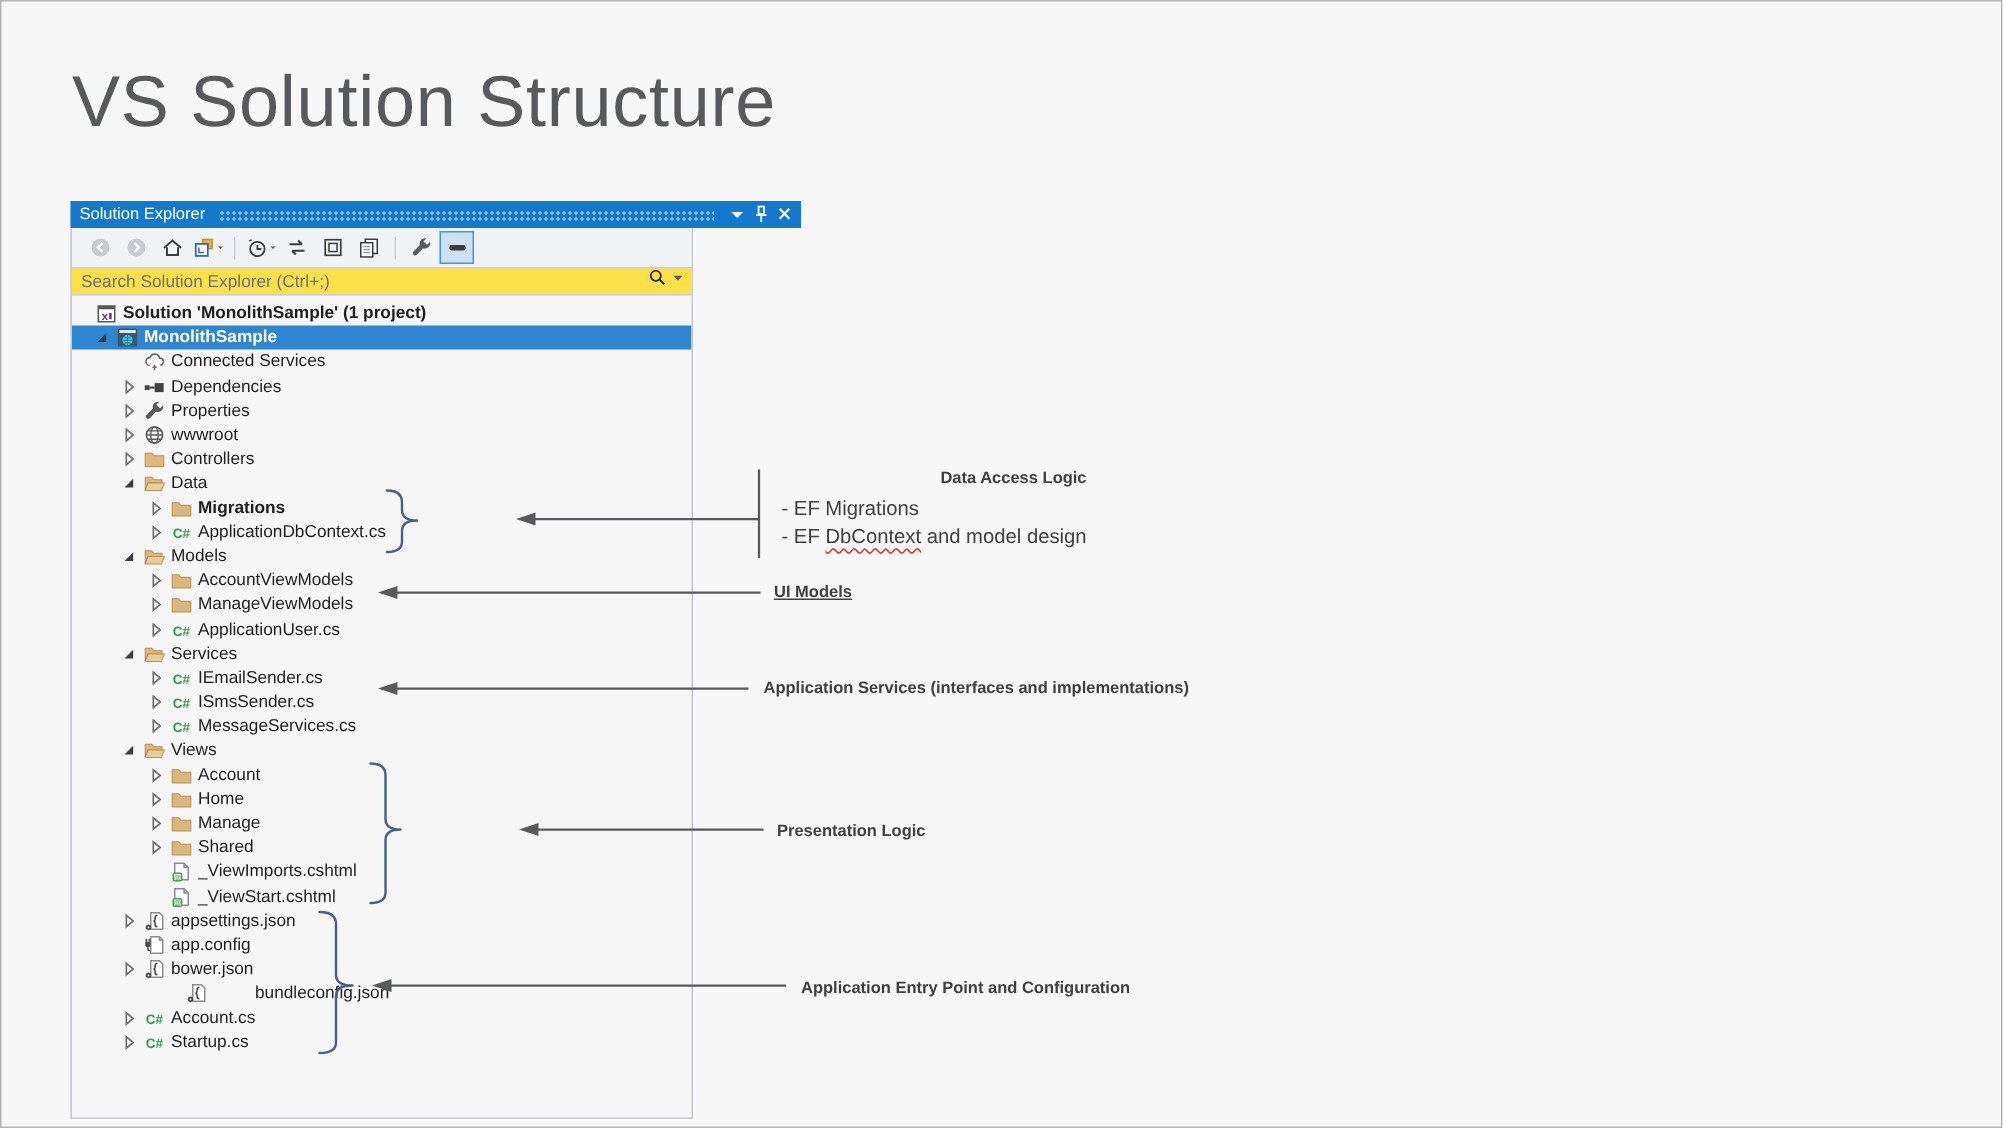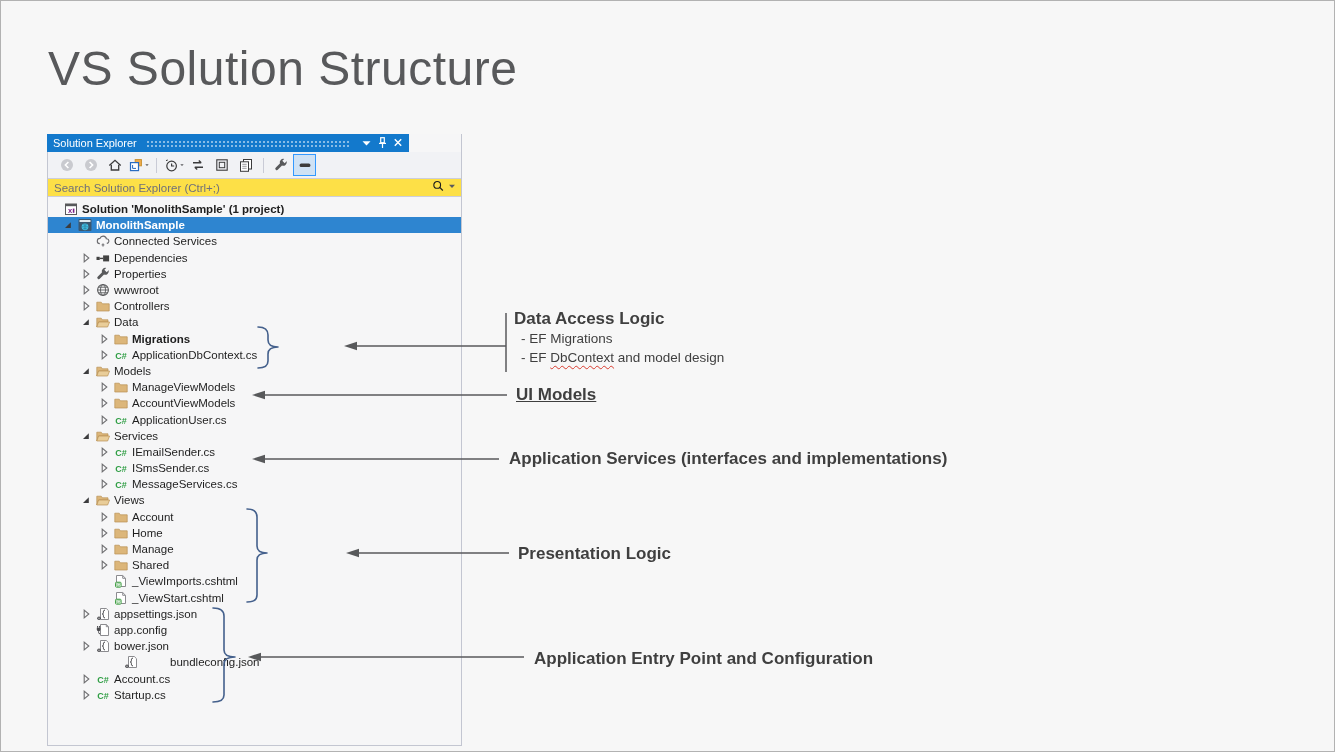--- a/index.html
+++ b/index.html
@@ -13,21 +13,21 @@
     position:absolute;left:47px;top:40px;
     font-size:48px;font-weight:300;color:#58595b;letter-spacing:.5px;
   }
 
   
   .panel{
     position:absolute;left:46px;top:133px;width:415px;height:612px;
     background:#f6f6f7;border:1px solid #c3c6d1;border-top:none;box-sizing:border-box;
   }
   .titlebar{
-    position:absolute;left:-1px;top:0;width:362px;height:18px;
+    position:absolute;left:-1px;top:0;width:487px;height:18px;
     background:#1379cc;color:#fff;display:flex;align-items:center;
     padding:0 3px 0 6px;box-sizing:border-box;font-size:11px;
   }
   .tb-title{white-space:nowrap;}
   .grip{
     flex:1;height:8px;margin:2px 7px 0 9px;
     background-image:radial-gradient(rgba(255,255,255,.5) 1px, transparent 1.2px);
     background-size:4px 4px;
   }
   .tb-btn{width:16px;height:16px;display:inline-flex;align-items:center;justify-content:center;}
@@ -61,21 +61,21 @@
   .exp{width:16px;height:16px;flex:none;display:inline-flex;align-items:center;justify-content:center;}
   .ico{width:16px;height:16px;flex:none;margin:0 3px 0 1px;display:inline-flex;align-items:center;justify-content:center;}
   .exp svg,.ico svg{display:block;}
   .lbl{font-size:11.5px;color:#1e1e1e;white-space:nowrap;}
   .lbl.b{font-weight:700;}
   .trow.sel .lbl{color:#fff;}
 
   
   .overlay{position:absolute;left:0;top:0;pointer-events:none;}
   .ann{position:absolute;color:#3f3f3f;}
-  .ann-title{font-size:17px;font-weight:700;line-height:20px;white-space:nowrap;}
+  .ann-title{font-size:11px;font-weight:700;line-height:20px;white-space:nowrap;text-align:right;}
   .ann-line{font-size:13.5px;line-height:19px;padding-left:7px;white-space:nowrap;}
   .ann1{left:513px;top:308px;}
   .ann2{left:515px;top:384px;text-decoration:underline;}
   .ann3{left:508px;top:448px;}
   .ann4{left:517px;top:543px;}
   .ann5{left:533px;top:648px;}
   .squig{
     text-decoration:underline;
     text-decoration-style:wavy;
     text-decoration-color:#d83b2e;
@@ -373,34 +373,34 @@
           <span class="exp">
             <svg viewBox="0 0 16 16" width="16" height="16">
               <path d="M6.2 4.2 v7.6 L10.8 8 z" fill="none" stroke="#6e6e70" stroke-width="1.1"></path>
             </svg>
           </span>
           <span class="ico">
             <svg viewBox="0 0 16 16" width="16" height="16">
               <path d="M1.8 13 V4.2 h4.4 l1.2 1.6 h6.8 V13 z" fill="#dcb67a" stroke="#b99055" stroke-width=".7"></path>
             </svg>
           </span>
+          <span class="lbl">AccountViewModels</span>
+        </div>
+        <div class="trow" style="padding-left: 48px;">
+          <span class="exp">
+            <svg viewBox="0 0 16 16" width="16" height="16">
+              <path d="M6.2 4.2 v7.6 L10.8 8 z" fill="none" stroke="#6e6e70" stroke-width="1.1"></path>
+            </svg>
+          </span>
+          <span class="ico">
+            <svg viewBox="0 0 16 16" width="16" height="16">
+              <path d="M1.8 13 V4.2 h4.4 l1.2 1.6 h6.8 V13 z" fill="#dcb67a" stroke="#b99055" stroke-width=".7"></path>
+            </svg>
+          </span>
           <span class="lbl">ManageViewModels</span>
-        </div>
-        <div class="trow" style="padding-left: 48px;">
-          <span class="exp">
-            <svg viewBox="0 0 16 16" width="16" height="16">
-              <path d="M6.2 4.2 v7.6 L10.8 8 z" fill="none" stroke="#6e6e70" stroke-width="1.1"></path>
-            </svg>
-          </span>
-          <span class="ico">
-            <svg viewBox="0 0 16 16" width="16" height="16">
-              <path d="M1.8 13 V4.2 h4.4 l1.2 1.6 h6.8 V13 z" fill="#dcb67a" stroke="#b99055" stroke-width=".7"></path>
-            </svg>
-          </span>
-          <span class="lbl">AccountViewModels</span>
         </div>
         <div class="trow" style="padding-left: 48px;">
           <span class="exp">
             <svg viewBox="0 0 16 16" width="16" height="16">
               <path d="M6.2 4.2 v7.6 L10.8 8 z" fill="none" stroke="#6e6e70" stroke-width="1.1"></path>
             </svg>
           </span>
           <span class="ico">
             <svg viewBox="0 0 16 16" width="16" height="16">
               <text x="8" y="11.8" font-size="9" font-weight="bold" fill="#2f9e44" text-anchor="middle" font-family="Liberation Sans,sans-serif">C#</text>

